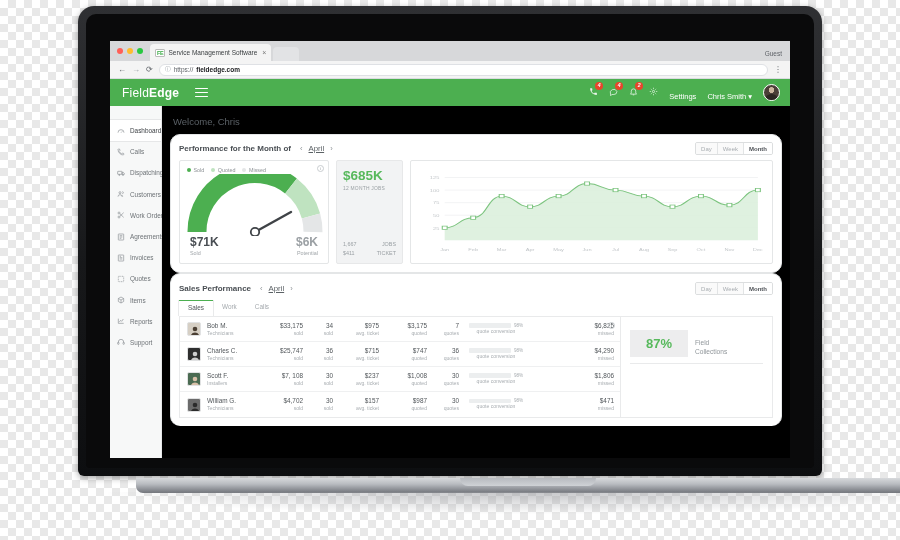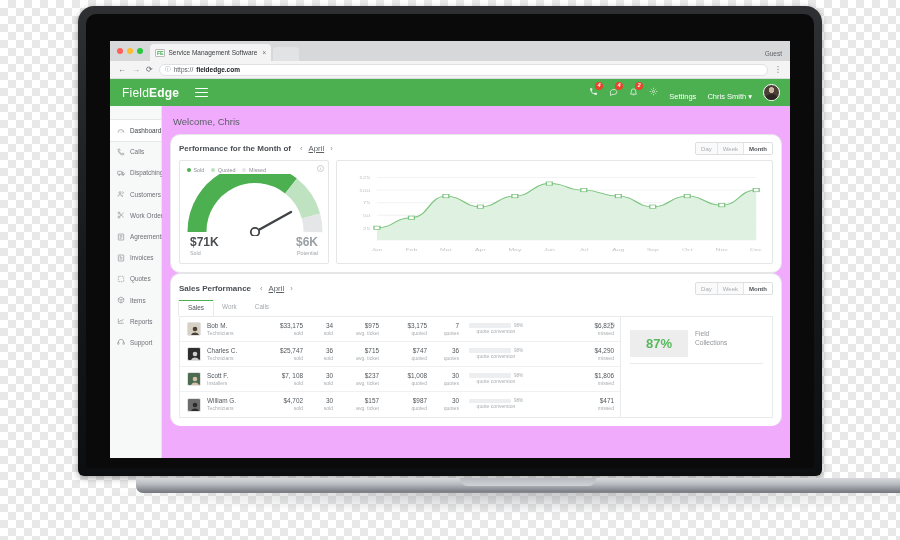--- a/index.html
+++ b/index.html
@@ -129,21 +129,21 @@
   }
   .snav { list-style: none; }
   .snav li {
     display: flex; align-items: center; gap: 5px; height: 21.2px; padding-left: 7px;
     font-size: 6.4px; color: #6d7276; cursor: pointer; white-space: nowrap;
   }
   .snav li.active { background: #fff; color: #3f4347; box-shadow: 0 0 0 1px #e6e7e8; }
   .sicon { width: 8px; height: 8px; flex: none; display: flex; align-items: center; justify-content: center;
            color: #8b9094; font-size: 7px; line-height: 1; }
 
-  .content { flex: 1; min-width: 0; padding: 6px 8px 0 8px; overflow: hidden; background: #f0abfc; }
+  .content { flex: 1; min-width: 0; padding: 6px 8px 0 8px; overflow: hidden; background: #000000; }
   .welcome { font-size: 9.5px; color: #5a6066; padding: 4px 0 7px 3px; }
   .panel { background: #fff; border: 1px solid #e4e6e7; border-radius: 10px; }
 
   .phead { display: flex; align-items: center; padding: 7px 8px 5px 8px; }
   .ptitle { font-size: 8px; color: #4a4f54; font-weight: bold; }
   .monthnav { display: flex; align-items: center; gap: 6px; margin-left: 9px; }
   .arrow { color: #8d9296; font-size: 7.5px; cursor: pointer; }
   .monthname { font-size: 7.8px; color: #5b6165; text-decoration: underline; }
   .seg { margin-left: auto; display: flex; border: 1px solid #dcdedf; border-radius: 2px; overflow: hidden; }
   .seg span {
@@ -228,21 +228,21 @@
   .convbar { display: flex; align-items: center; gap: 3px; width: 100%; justify-content: center; }
   .convtrack { width: 42px; height: 4.5px; background: #eceeef; border-radius: 1px; overflow: hidden; }
   .convfill { height: 100%; background: #4caf50; }
   .convpct { font-size: 4.6px; color: #a8adb1; }
   .col-f { width: 48px; margin-left: auto; }
 
   .sidestats {
     width: 152px; flex: none; border: 1px solid #e9eaeb; border-left: none; border-top: none;
     padding: 7px 9px; display: flex; flex-direction: column; gap: 0;
   }
-  .statrow { display: flex; align-items: flex-start; gap: 7px; padding: 6px 0; }
+  .statrow { display: flex; align-items: flex-end; gap: 7px; padding: 6px 0; }
   .statbox {
     width: 58px; height: 27px; background: #ededee; display: flex; align-items: center;
     justify-content: center; font-size: 13px; color: #57b95c; font-weight: bold; flex: none;
   }
   .statlbl { font-size: 6.6px; color: #9096 9a; color: #90969a; line-height: 1.35; }
   .statdiv { height: 1px; background: #e9eaeb; }
 </style>
 </head>
 <body>
 
@@ -486,20 +486,34 @@
                             <s>Sold</s>
                           </span>
                           <span class="gv right">
                             <b>$6K</b>
                             <s>Potential</s>
                           </span>
                         </div>
                       </div>
 
 
+                      <div class="card card-rev">
+                        <div class="revnum">$685K</div>
+                        <div class="revlbl">12 MONTH JOBS</div>
+                        <div class="revfoot" id="revenue-rows">
+                            <div class="revrow">
+                              <span>1,667</span>
+                              <span>JOBS</span>
+                            </div>
+                            <div class="revrow">
+                              <span>$411</span>
+                              <span>TICKET</span>
+                            </div>
+                          </div>
+                      </div>
 
                       <div class="card card-chart">
                         <svg class="chartbox" id="area-chart" viewBox="0 0 260 96" preserveAspectRatio="none">
                             <line x1="22" y1="66.2962962962963" x2="254" y2="66.2962962962963" stroke="#eceeef" stroke-width="0.6"></line>
                             <text x="18" y="68.2962962962963" text-anchor="end" font-size="4.2" fill="#c3c7ca" font-family="Liberation Sans, sans-serif">25</text>
                             <line x1="22" y1="52.592592592592595" x2="254" y2="52.592592592592595" stroke="#eceeef" stroke-width="0.6"></line>
                             <text x="18" y="54.592592592592595" text-anchor="end" font-size="4.2" fill="#c3c7ca" font-family="Liberation Sans, sans-serif">50</text>
                             <line x1="22" y1="38.888888888888886" x2="254" y2="38.888888888888886" stroke="#eceeef" stroke-width="0.6"></line>
                             <text x="18" y="40.888888888888886" text-anchor="end" font-size="4.2" fill="#c3c7ca" font-family="Liberation Sans, sans-serif">75</text>
                             <line x1="22" y1="25.18518518518519" x2="254" y2="25.18518518518519" stroke="#eceeef" stroke-width="0.6"></line>

